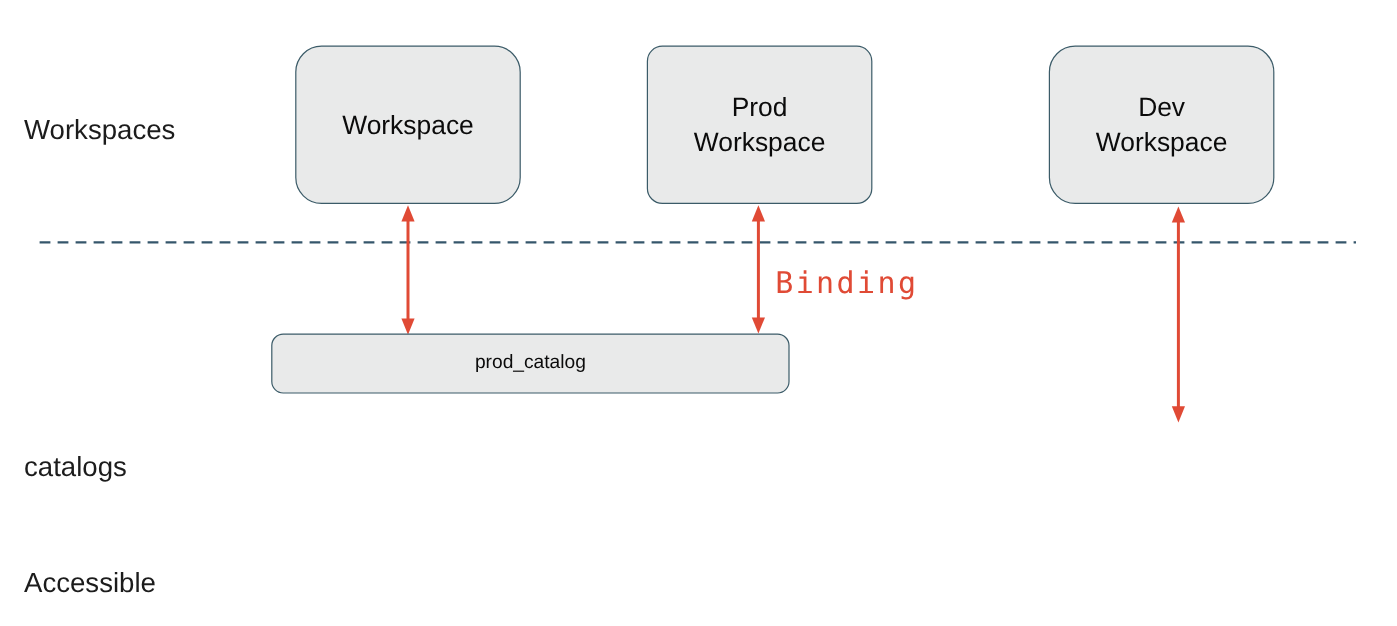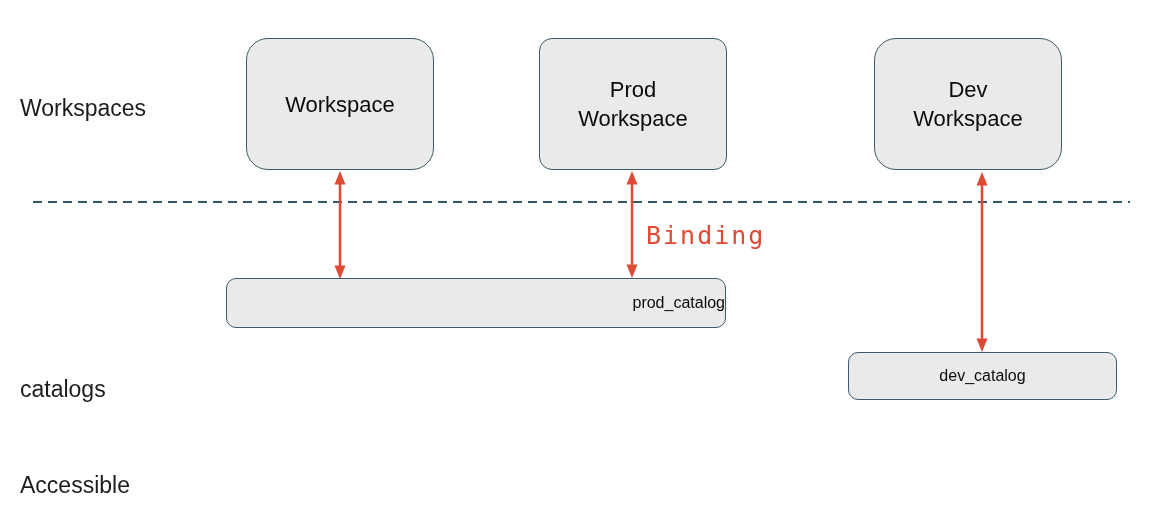--- a/index.html
+++ b/index.html
@@ -56,21 +56,21 @@
     background:var(--box-fill);
     border:1.5px solid var(--box-border);
     border-radius:10px;
     display:flex;
     align-items:center;
     justify-content:center;
     box-sizing:border-box;
     font-size:16px;
     color:var(--box-text);
   }
-  #catalog-prod{left:226px;top:278px;width:500px;height:50px;justify-content:flex-end;}
+  #catalog-prod{left:226px;top:278px;width:432px;height:50px;}
   #catalog-dev{left:848px;top:352px;width:269px;height:48px;}
   #binding-label{
     position:absolute;
     left:646px;
     top:221px;
     font-family:"DejaVu Sans Mono","Liberation Mono",monospace;
     font-size:25px;
     letter-spacing:2px;
     color:var(--arrow-red);
     text-align:right;
@@ -130,17 +130,14 @@
     <span class="line">Dev</span>
     <span class="line">Workspace</span>
   </div>
 
   <div id="binding-label">Binding</div>
 
   <div class="catalog-box" id="catalog-prod">
     <span>prod_catalog</span>
   </div>
 
-  <div class="catalog-box" id="catalog-dev">
-    <span>dev_catalog</span>
-  </div>
 
 </div>
 
 </body></html>

